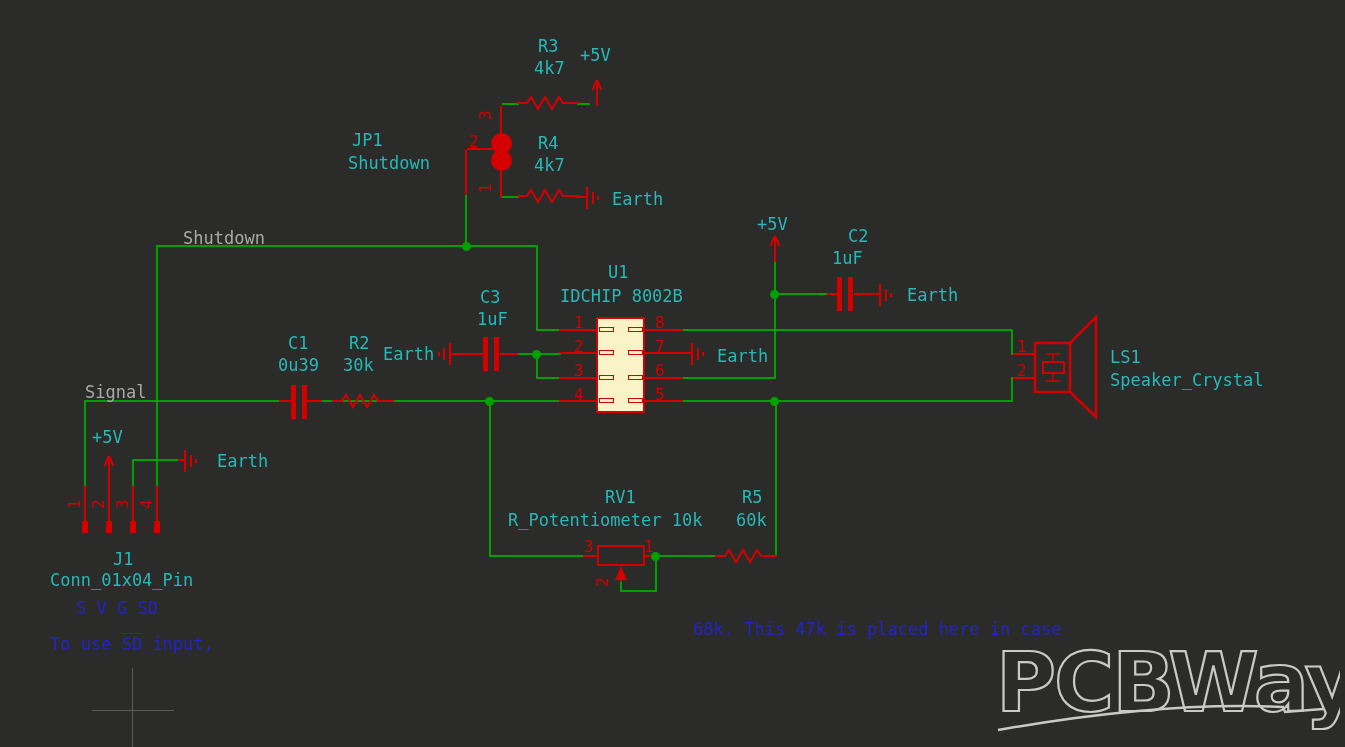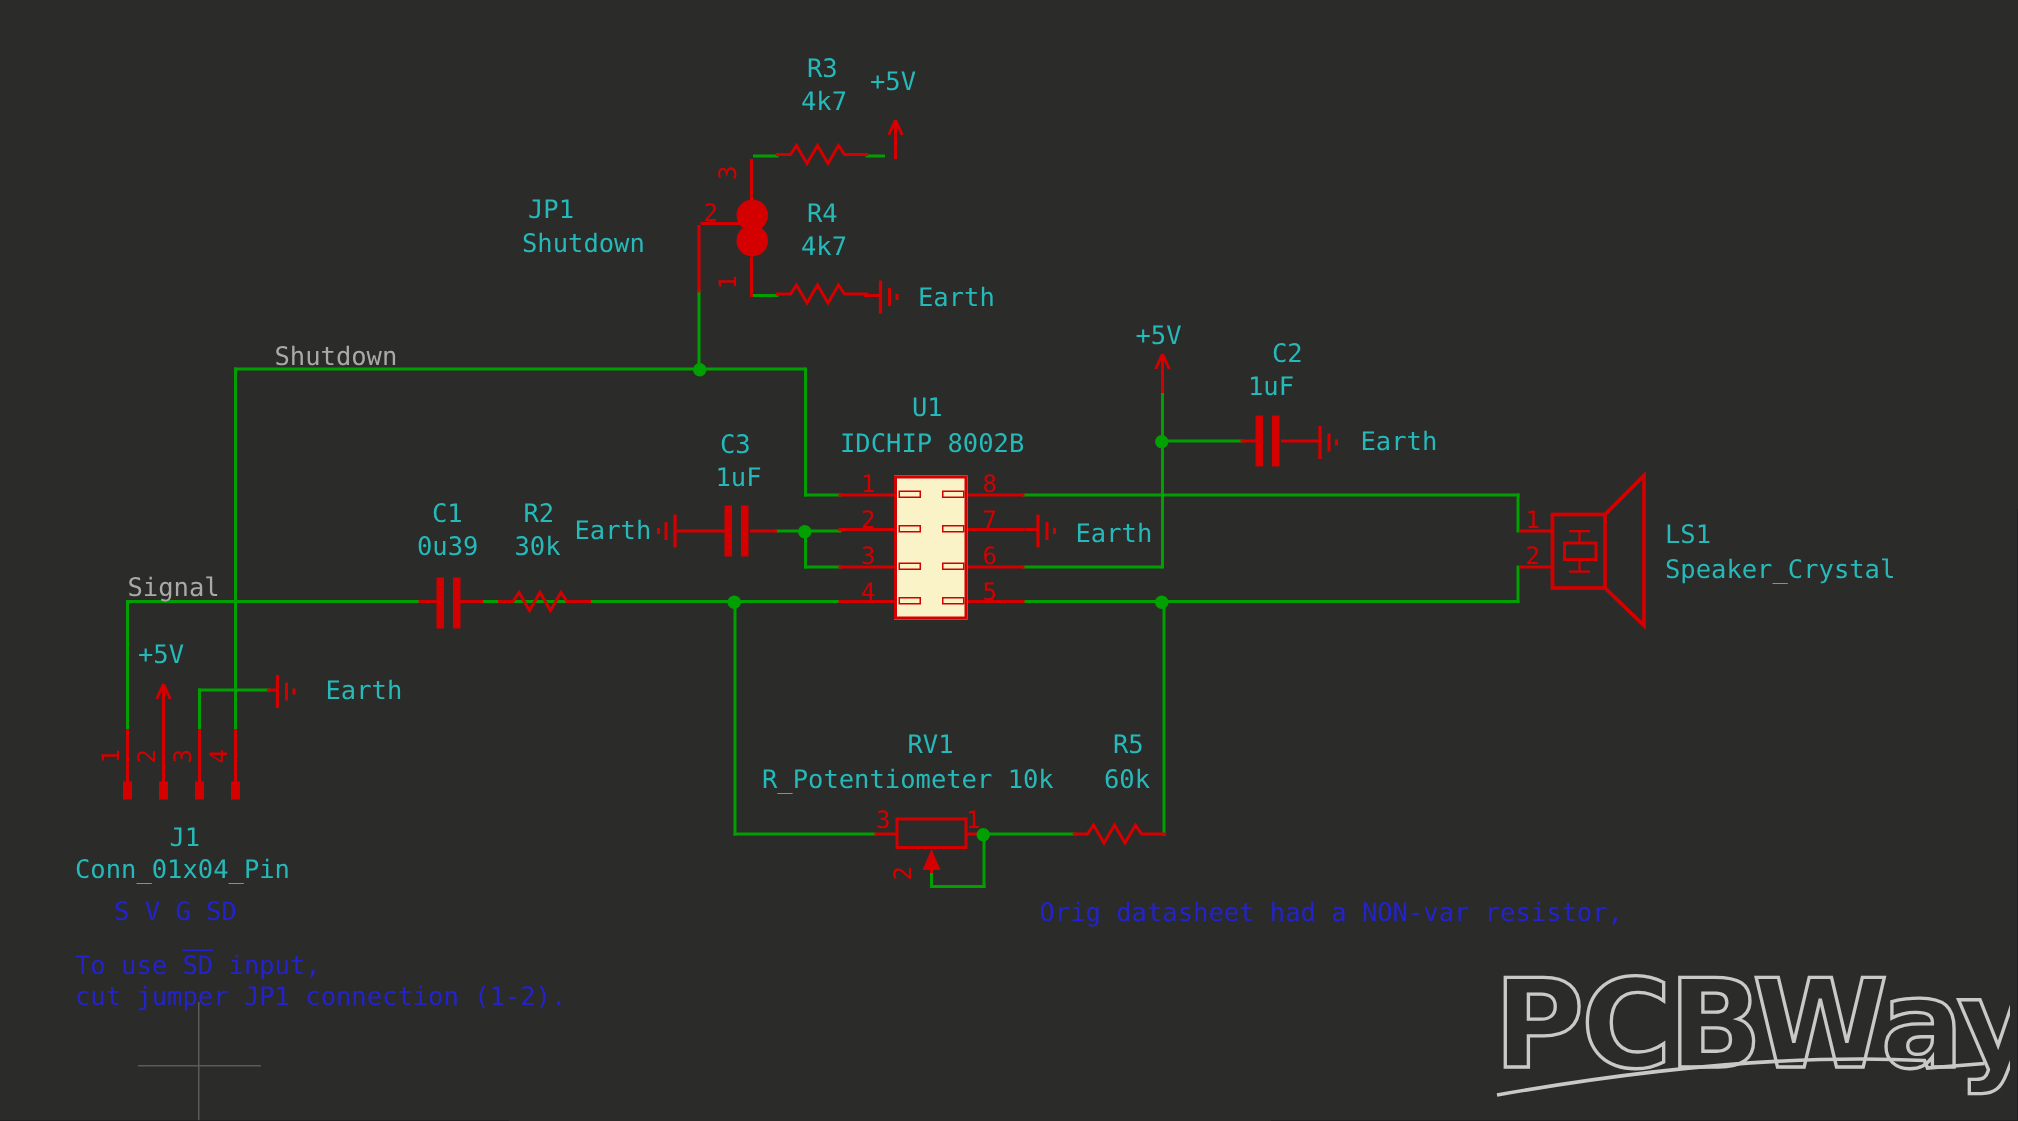--- a/index.html
+++ b/index.html
@@ -246,19 +246,18 @@
   <div class="t rd pn rot" style="left:118px;top:495px">3</div>
   <div class="t rd pn rot" style="left:142px;top:495px">4</div>
   <div class="t rd pn" style="left:584px;top:538px">3</div>
   <div class="t rd pn" style="left:644px;top:538px">1</div>
   <div class="t rd pn rot" style="left:598px;top:573px">2</div>
   <div class="t rd pn" style="left:1017px;top:338px">1</div>
   <div class="t rd pn" style="left:1017px;top:362px">2</div>
 
   <div class="t bl" style="left:76px;top:599px">S V G SD</div>
   <div class="t bl" style="left:50px;top:635px"><span>To use </span><span class="ov">SD</span><span> input,</span></div>
-  <div class="t bl" style="left:50px;top:656px">cut jumper JP1 connection (1-2).</div>
-  <div class="t bl" style="left:693px;top:600px;z-index:2">Orig datasheet had a NON-var resistor,</div>
+  <div class="t bl" style="left:693px;top:620px;z-index:2">68k. This 47k is placed here in case</div>
 
   <div class="xh" style="left:132px;top:668px;width:1px;height:79px"></div>
   <div class="xh" style="left:92px;top:710px;width:82px;height:1px"></div>
 
 </div>
 
 </body></html>

